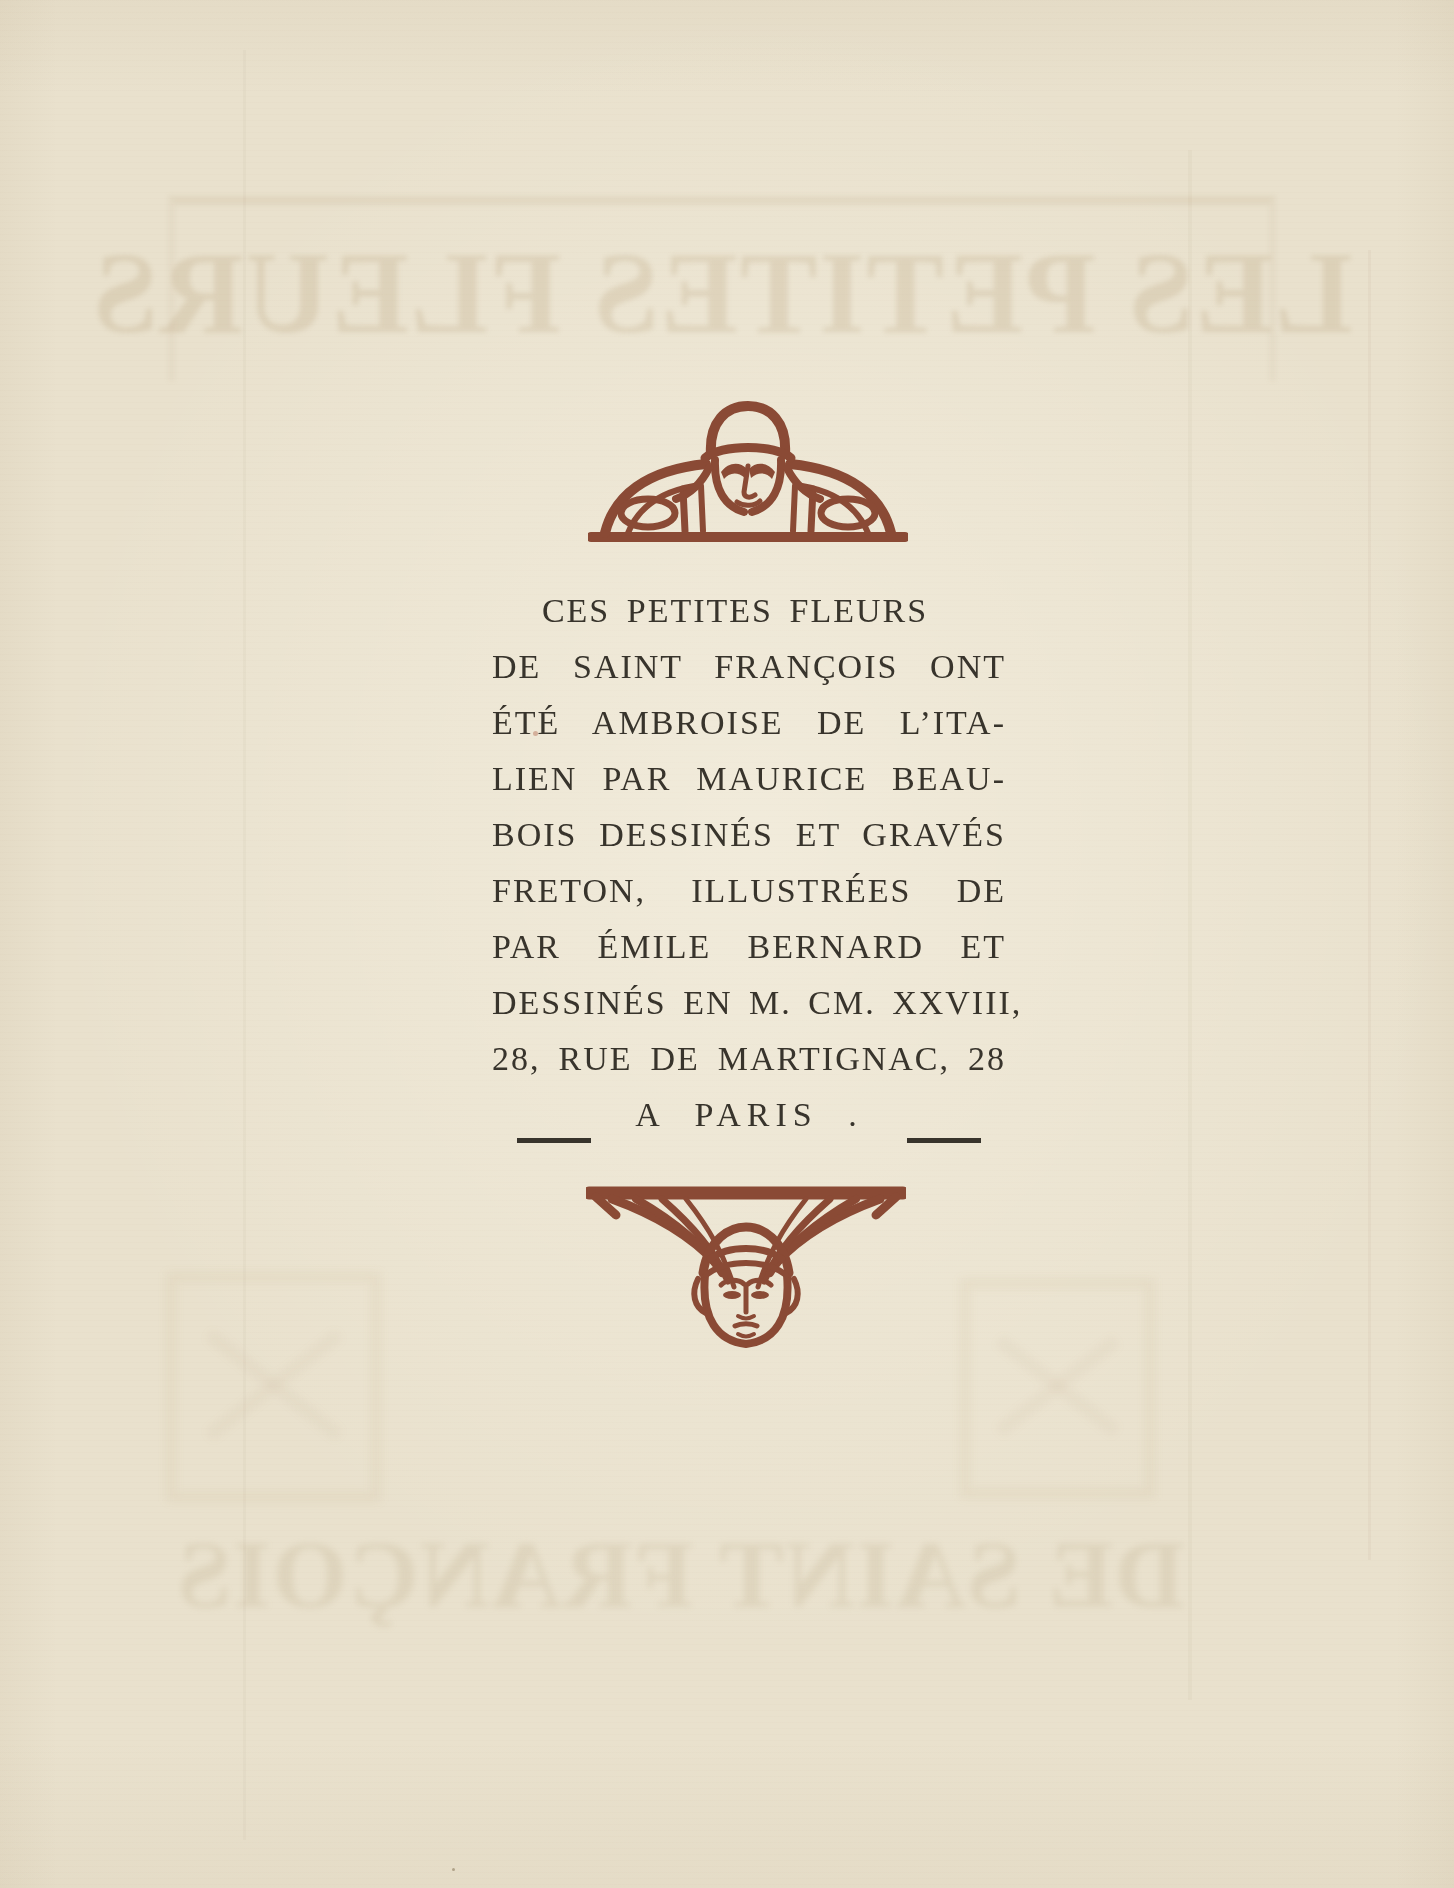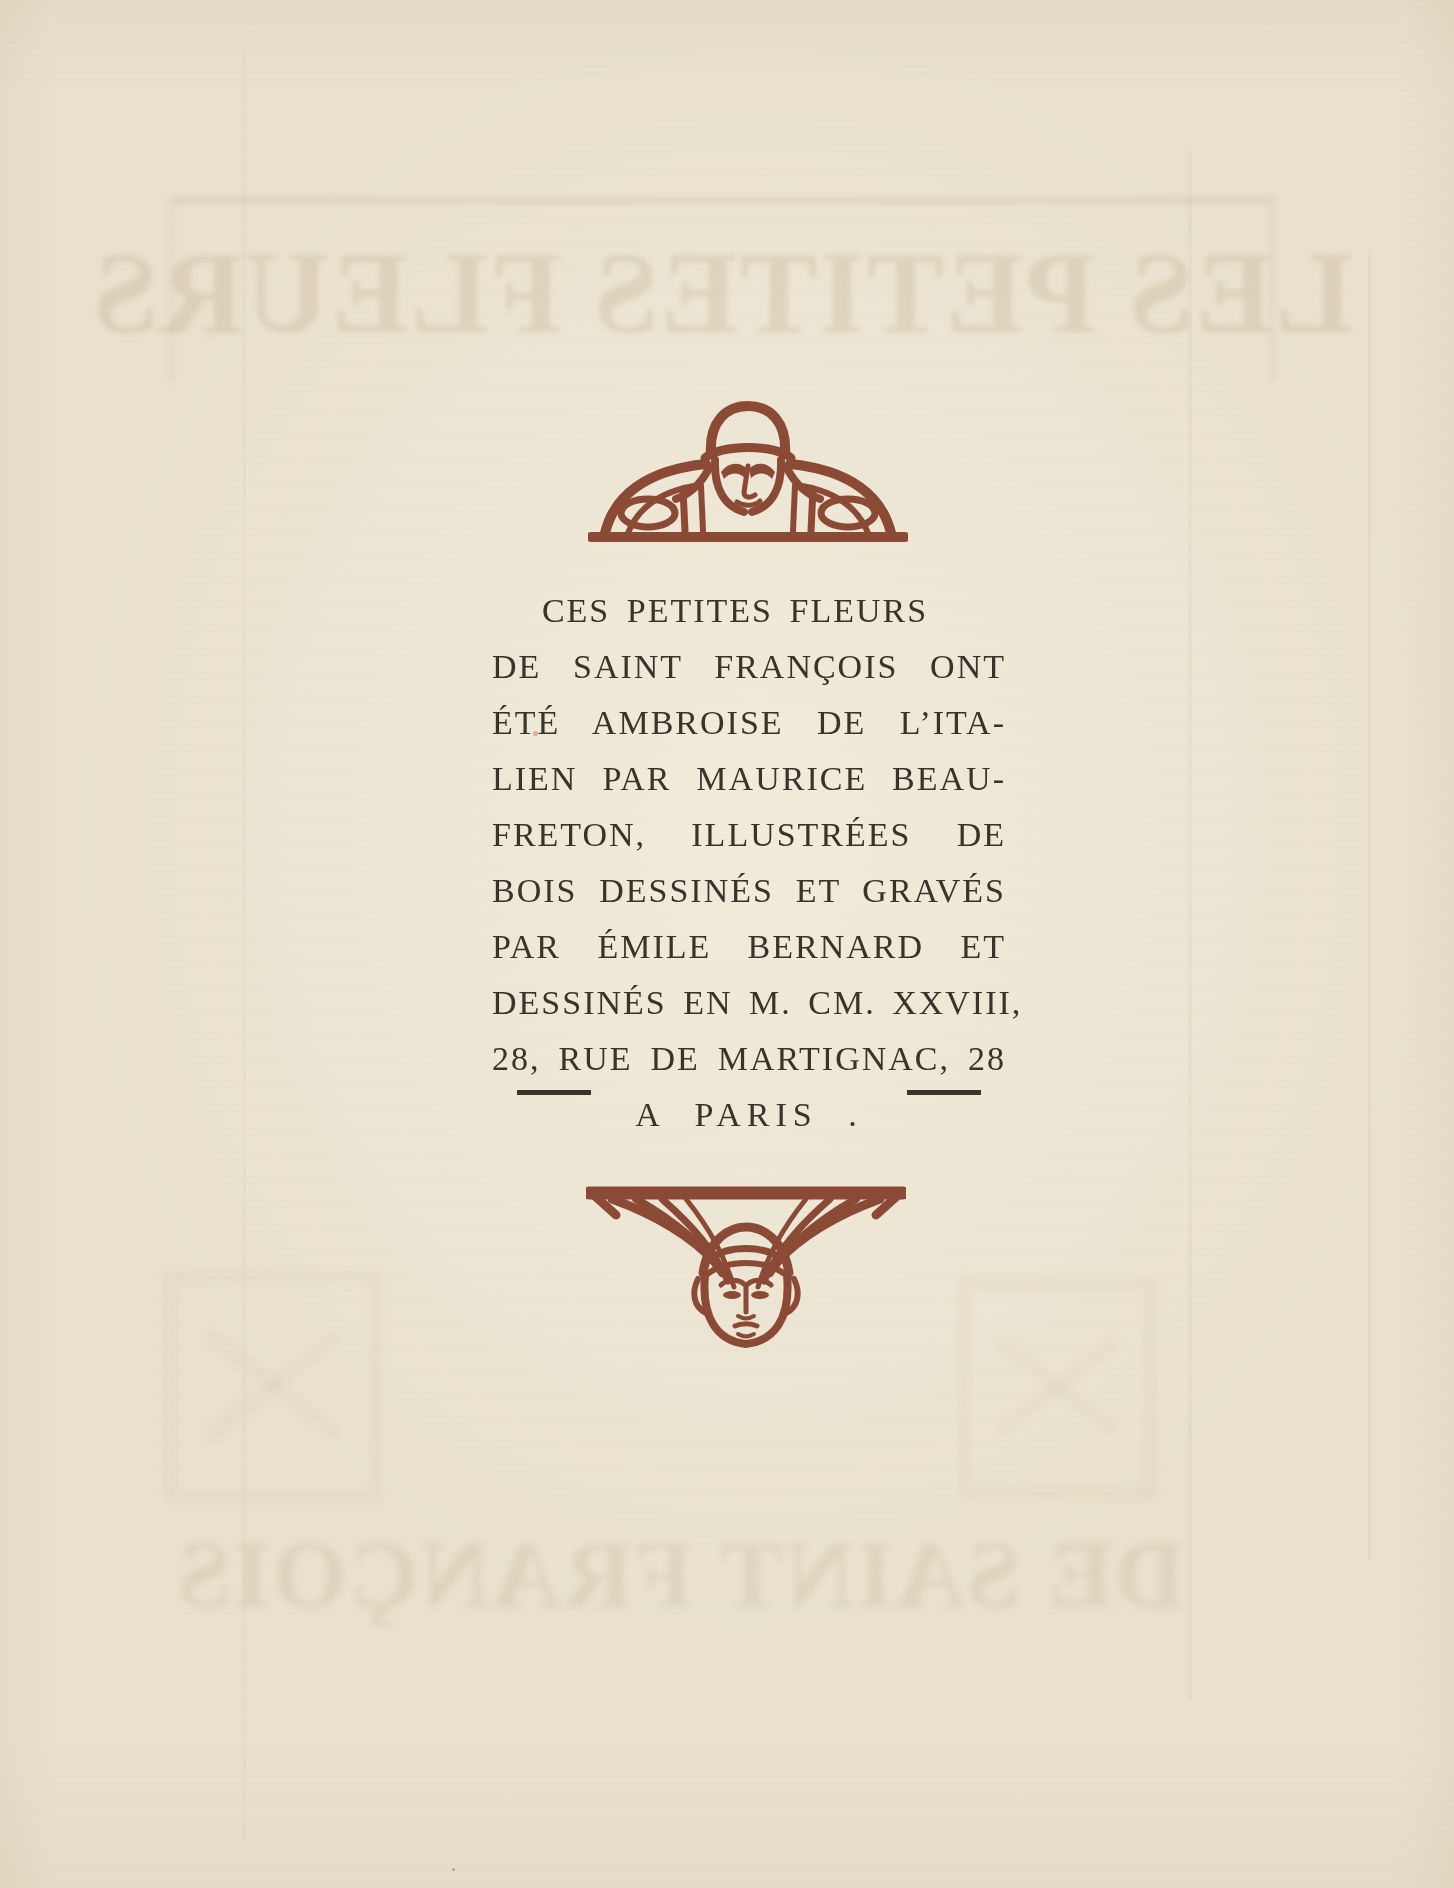--- a/index.html
+++ b/index.html
@@ -63,21 +63,21 @@
   
   .colophon{
     position:absolute;left:492px;top:583px;width:514px;
     color:var(--ink,#38342c);
     font-size:34px;line-height:56px;letter-spacing:2px;word-spacing:6px;
   }
   .cline{height:56px;text-align:center;white-space:nowrap;}
   .line-first{transform:translateX(-14px);}
   .jline{height:56px;text-align:justify;text-align-last:justify;white-space:nowrap;}
   .line-last{
-    display:flex;align-items:flex-start;justify-content:center;gap:44px;
+    display:flex;align-items:flex-end;justify-content:center;gap:44px;
     letter-spacing:6px;word-spacing:16px;
   }
   .paris-rule{width:74px;height:5px;background:var(--ink,#38342c);margin-top:3px;flex:0 0 auto;}
 </style>
 </head>
 <body>
 
 <div id="page" style="--paper: #e9e1cd; --ink: #38342c; --ornament: #8a4a35;">
 
   <div class="ghost ghost-title">LES PETITES FLEURS</div>
@@ -124,22 +124,22 @@
       <path class="orn-stroke" d="M199 72 C207 88 218 98 232 103" stroke-width="8"></path>
     </svg>
   </div>
 
   <div class="colophon">
     <div class="cline line-first">CES PETITES FLEURS</div>
     <div>
         <div class="jline">DE SAINT FRANÇOIS ONT</div>
         <div class="jline">ÉTÉ AMBROISE DE L’ITA-</div>
         <div class="jline">LIEN PAR MAURICE BEAU-</div>
+        <div class="jline">BOIS DESSINÉS ET GRAVÉS</div>
         <div class="jline">FRETON, ILLUSTRÉES DE</div>
-        <div class="jline">BOIS DESSINÉS ET GRAVÉS</div>
         <div class="jline">PAR ÉMILE BERNARD ET</div>
         <div class="jline">DESSINÉS EN M. CM. XXVIII,</div>
         <div class="jline">28, RUE DE MARTIGNAC, 28</div>
       </div>
     <div class="cline line-last">
       <span class="paris-rule"></span>
       <span>A PARIS .</span>
       <span class="paris-rule"></span>
     </div>
   </div>

